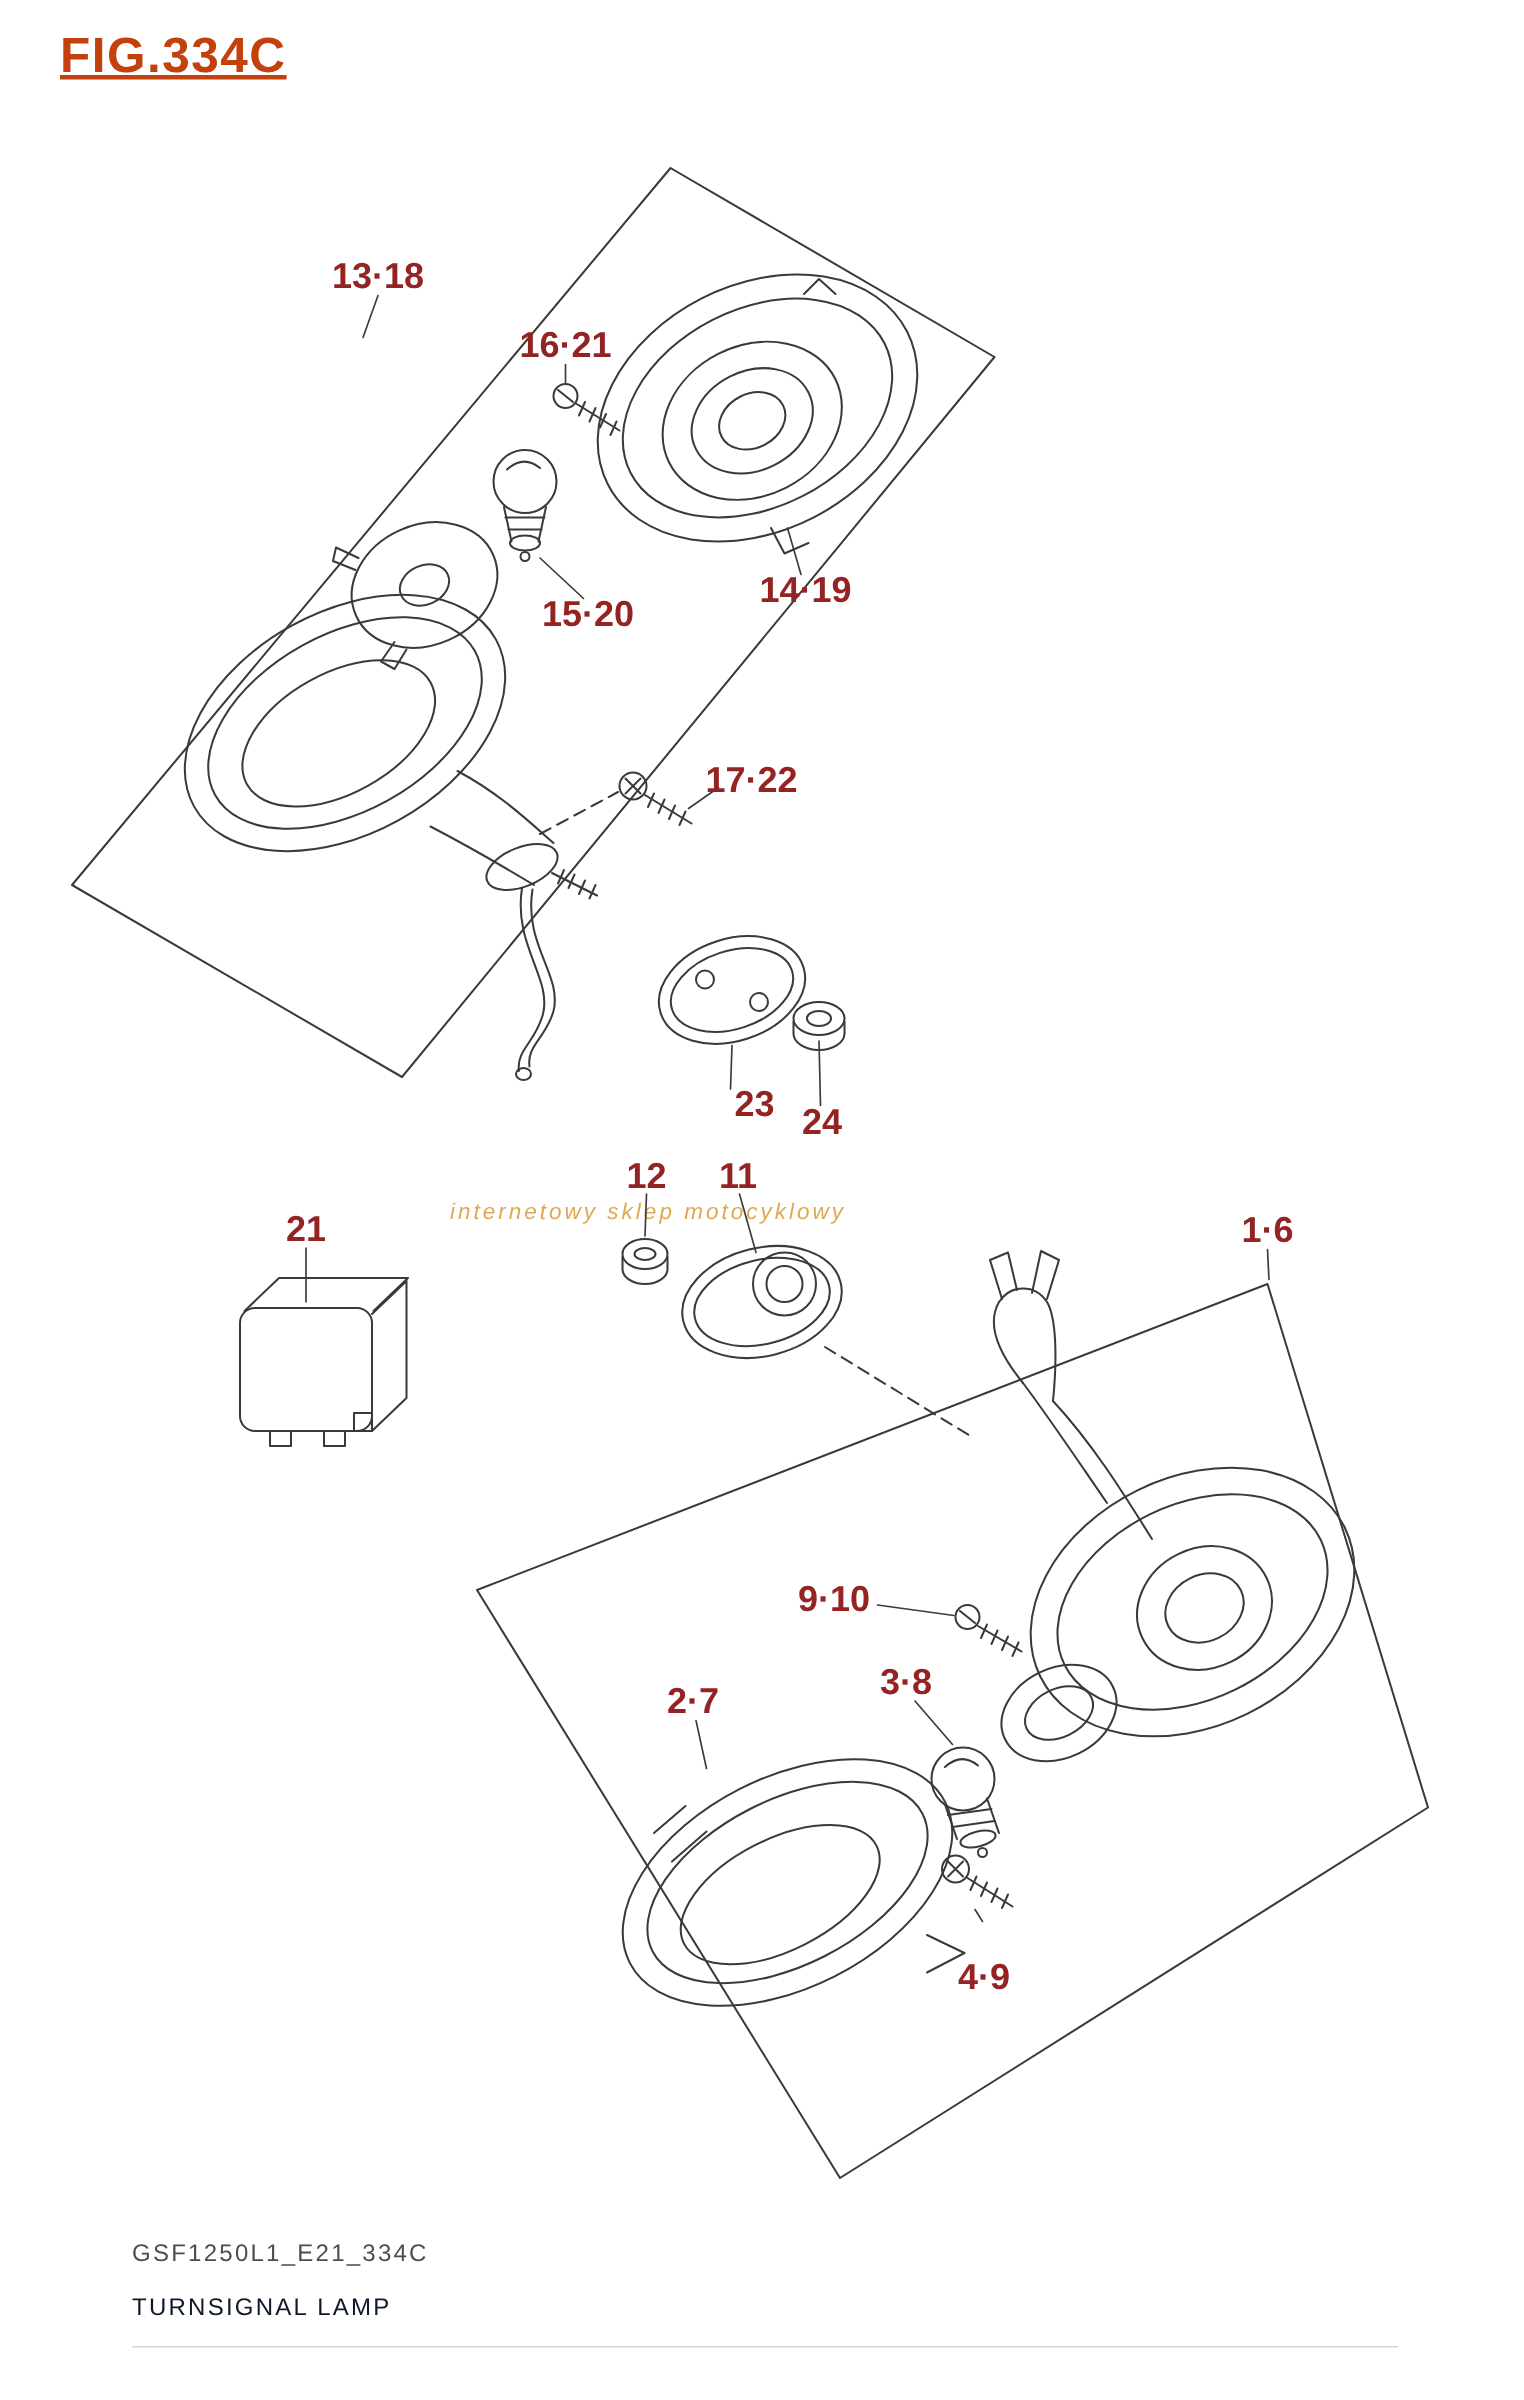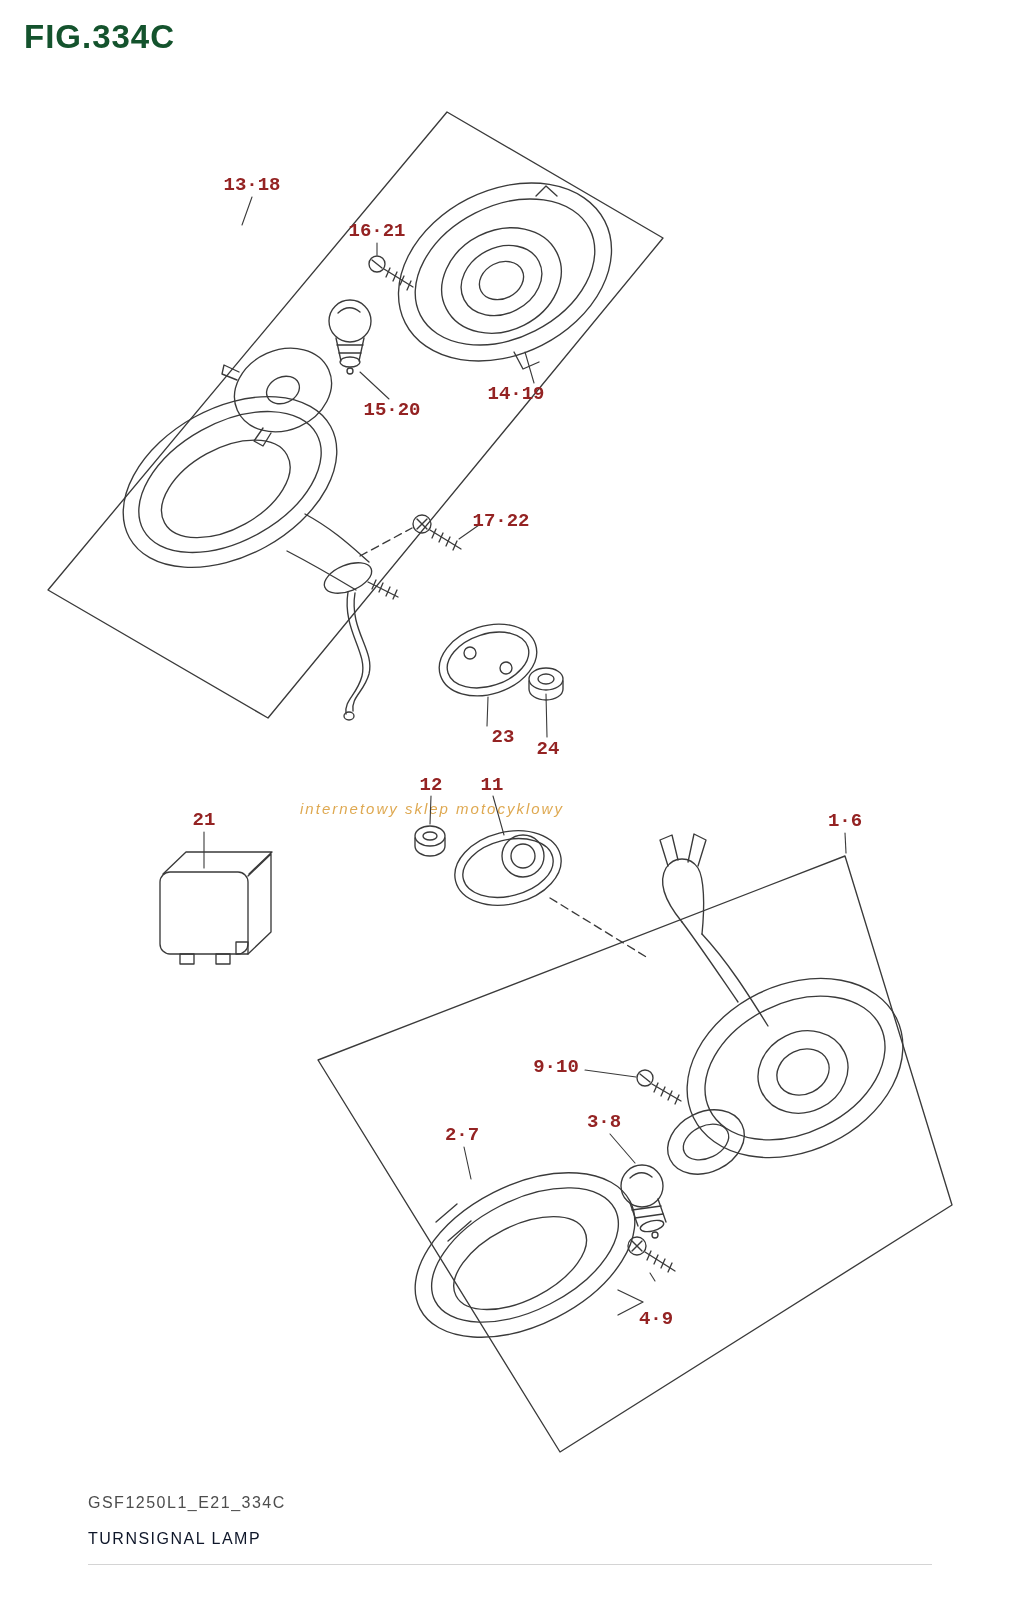--- a/index.html
+++ b/index.html
@@ -8,22 +8,22 @@
     --wm-gray:#b4b9bf;
     --wm-orange:#f0a43c;
     --tagline:#d99a33;
   }
   html,body{margin:0;padding:0;background:#ffffff;}
   .page{
     position:relative;width:1016px;height:1600px;background:#ffffff;
     overflow:hidden;font-family:"Liberation Sans",sans-serif;
   }
   .fig-title{
-    position:absolute;left:24px;top:18px;margin:0;
-    font-size:33px;font-weight:bold;color:#14532d;letter-spacing:1px;
+    position:absolute;left:40px;top:18px;margin:0;
+    font-size:33px;font-weight:bold;color:#c2410c;letter-spacing:1px;text-decoration:underline;
   }
   .diagram{position:absolute;left:0;top:0;z-index:2;}
   .ln{fill:none;stroke:var(--line-color);stroke-width:1.35;stroke-linecap:round;stroke-linejoin:round;}
   .leader{stroke-width:1.1;}
   .dash{stroke-dasharray:8 5;}
   .watermark-layer{position:absolute;inset:0;z-index:1;}
   .wm-main{
     position:absolute;left:432px;top:774px;transform:translate(-50%,-50%);
     font-size:46px;font-weight:bold;letter-spacing:4px;white-space:nowrap;opacity:.75;
   }
@@ -31,21 +31,21 @@
   .wm-gray2{color:#c3c7cc;}
   .wm-orange{color:var(--wm-orange);}
   .wm-sub{
     position:absolute;left:432px;top:808px;transform:translate(-50%,-50%);
     font-style:italic;font-size:15px;letter-spacing:2px;color:var(--tagline);
     white-space:nowrap;opacity:.85;
   }
   .labels{position:absolute;inset:0;z-index:3;}
   .part-label{
     position:absolute;transform:translate(-50%,-50%);
-    font-size:19px;font-weight:bold;color:var(--label-color);white-space:nowrap;font-family:Liberation Mono, monospace;
+    font-size:24px;font-weight:bold;color:var(--label-color);white-space:nowrap;
   }
   .footer-code{
     position:absolute;left:88px;top:1494px;font-size:16px;color:#4d4d4d;letter-spacing:1.5px;z-index:3;
   }
   .footer-name{
     position:absolute;left:88px;top:1530px;font-size:16px;color:#0f172a;letter-spacing:1.5px;z-index:3;
   }
   .footer-rule{
     position:absolute;left:88px;top:1564px;width:844px;height:1px;background:#d4d4d4;z-index:3;
   }
@@ -269,21 +269,21 @@
       <line class="ln leader" x1="610" y1="1134" x2="635" y2="1163"></line>
       <line class="ln leader" x1="464" y1="1147" x2="471" y2="1179"></line>
       <line class="ln leader" x1="655" y1="1281" x2="650" y2="1273"></line>
     </g>
 
   </svg>
 
   <div class="labels">
       <div class="part-label" style="left: 252px; top: 185px;">13·18</div>
       <div class="part-label" style="left: 377px; top: 231px;">16·21</div>
-      <div class="part-label" style="left: 516px; top: 394px;">14·19</div>
+      <div class="part-label" style="left: 537px; top: 394px;">14·19</div>
       <div class="part-label" style="left: 392px; top: 410px;">15·20</div>
       <div class="part-label" style="left: 501px; top: 521px;">17·22</div>
       <div class="part-label" style="left: 487px; top: 737px; margin-left: 16px;">23</div>
       <div class="part-label" style="left: 548px; top: 749px;">24</div>
       <div class="part-label" style="left: 431px; top: 785px;">12</div>
       <div class="part-label" style="left: 492px; top: 785px;">11</div>
       <div class="part-label" style="left: 204px; top: 820px;">21</div>
       <div class="part-label" style="left: 845px; top: 821px;">1·6</div>
       <div class="part-label" style="left: 556px; top: 1067px;">9·10</div>
       <div class="part-label" style="left: 604px; top: 1122px;">3·8</div>

